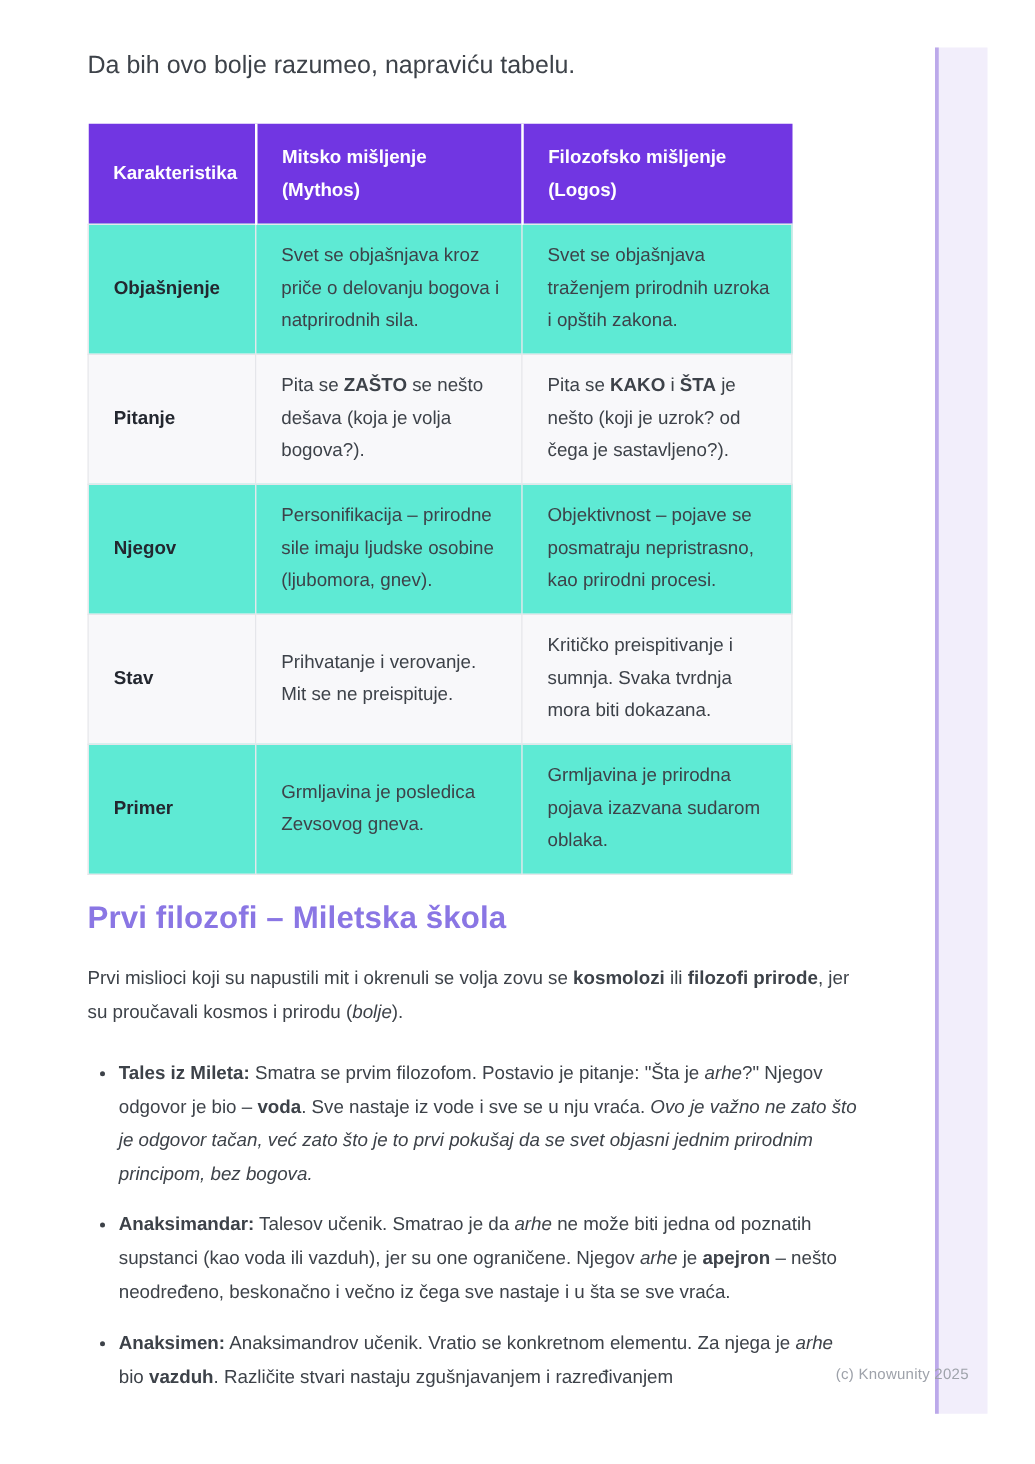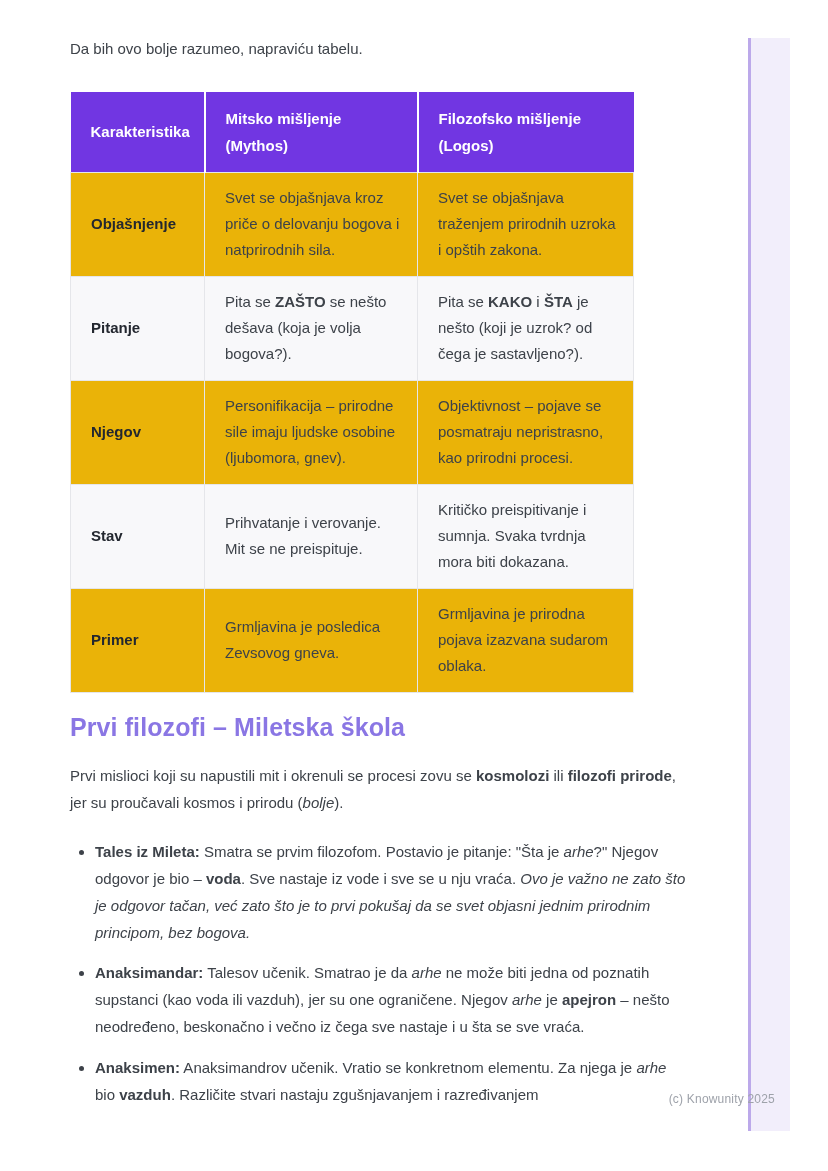--- a/index.html
+++ b/index.html
@@ -22,39 +22,39 @@
   }
   .side-strip{
     position:absolute;left:748px;top:38px;width:42px;height:1093px;
     background:var(--panel-bg);
     border-left:3px solid var(--panel-line);
     z-index:1;
   }
   .content{
     position:absolute;left:70px;top:38px;width:620px;z-index:2;
   }
-  .intro{font-size:15px;line-height:1.4;color:var(--text);}
+  .intro{font-size:20px;line-height:1.4;color:var(--text);}
   table.cmp{
     border-collapse:collapse;width:563px;margin-top:33px;
     table-layout:fixed;
   }
   table.cmp col.c1{width:134px;}
   table.cmp col.c2{width:213px;}
   table.cmp col.c3{width:216px;}
   table.cmp th{
     background:var(--accent);color:#fff;font-weight:700;font-size:15px;
     text-align:left;vertical-align:middle;height:80px;
     padding:10px 16px 10px 20px;line-height:1.8;
     border-right:2px solid #fff;
   }
   table.cmp th:last-child{border-right:none;}
   table.cmp td{
     border:1px solid var(--border);
     font-size:15px;line-height:1.75;vertical-align:middle;
-    padding:12px 16px 12px 20px;height:104px;background:#eab308;
+    padding:12px 16px 12px 20px;height:104px;background:#5eead4;
   }
   table.cmp tbody tr:nth-child(even) td{background:var(--stripe);}
   table.cmp td.lbl{font-weight:700;color:var(--label);}
   h2.section{
     margin-top:20px;font-size:25px;font-weight:700;color:var(--heading);
     letter-spacing:0.1px;
   }
   .para{margin-top:20px;font-size:15px;line-height:1.85;color:var(--text);}
   ul.bullets{
     margin-top:22px;padding-left:25px;list-style:disc;
@@ -115,21 +115,21 @@
         <tr>
           <td class="lbl">Primer</td>
           <td><span>Grmljavina je posledica Zevsovog gneva.</span></td>
           <td><span>Grmljavina je prirodna pojava izazvana sudarom oblaka.</span></td>
         </tr>
       </tbody>
     </table>
 
     <h2 class="section">Prvi filozofi – Miletska škola</h2>
 
-    <p class="para"><span>Prvi mislioci koji su napustili mit i okrenuli se procesi zovu se </span><span style="font-weight: 700;">kosmolozi</span><span> ili </span><span style="font-weight: 700;">filozofi prirode</span><span>, jer su proučavali kosmos i prirodu (</span><span style="font-style: italic;">bolje</span><span>).</span></p>
+    <p class="para"><span>Prvi mislioci koji su napustili mit i okrenuli se volja zovu se </span><span style="font-weight: 700;">kosmolozi</span><span> ili </span><span style="font-weight: 700;">filozofi prirode</span><span>, jer su proučavali kosmos i prirodu (</span><span style="font-style: italic;">bolje</span><span>).</span></p>
 
     <ul class="bullets">
       <li><span style="font-weight: 700;">Tales iz Mileta:</span><span> Smatra se prvim filozofom. Postavio je pitanje: "Šta je </span><span style="font-style: italic;">arhe</span><span>?" Njegov odgovor je bio – </span><span style="font-weight: 700;">voda</span><span>. Sve nastaje iz vode i sve se u nju vraća. </span><span style="font-style: italic;">Ovo je važno ne zato što je odgovor tačan, već zato što je to prvi pokušaj da se svet objasni jednim prirodnim principom, bez bogova.</span></li>
       <li><span style="font-weight: 700;">Anaksimandar:</span><span> Talesov učenik. Smatrao je da </span><span style="font-style: italic;">arhe</span><span> ne može biti jedna od poznatih supstanci (kao voda ili vazduh), jer su one ograničene. Njegov </span><span style="font-style: italic;">arhe</span><span> je </span><span style="font-weight: 700;">apejron</span><span> – nešto neodređeno, beskonačno i večno iz čega sve nastaje i u šta se sve vraća.</span></li>
       <li><span style="font-weight: 700;">Anaksimen:</span><span> Anaksimandrov učenik. Vratio se konkretnom elementu. Za njega je </span><span style="font-style: italic;">arhe</span><span> bio </span><span style="font-weight: 700;">vazduh</span><span>. Različite stvari nastaju zgušnjavanjem i razređivanjem</span></li>
     </ul>
 
   </div>
 
   <div class="footer">(c) Knowunity 2025</div>

